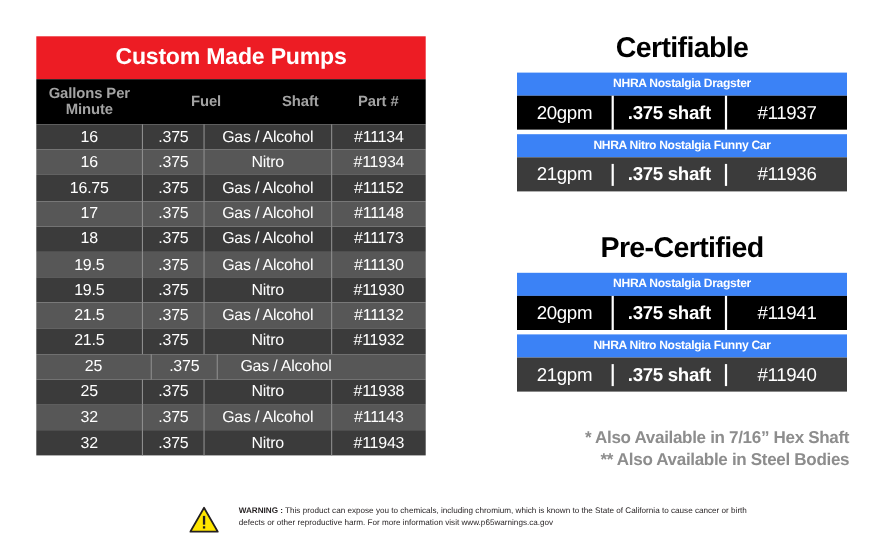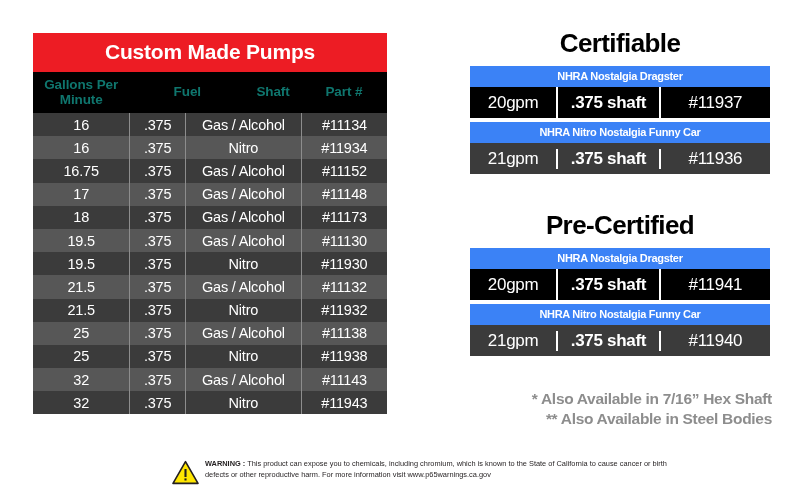--- a/index.html
+++ b/index.html
@@ -33,21 +33,21 @@
     padding: 7px 0 8px 0;
     letter-spacing: -0.2px;
   }
   .main-head {
     background: #000000;
     display: flex;
     align-items: stretch;
     height: 41px;
   }
   .main-head .cell {
-    color: #0f766e;
+    color: #a3a3a3;
     font-size: 13.5px;
     font-weight: bold;
     display: flex;
     align-items: center;
     justify-content: center;
     text-align: center;
     line-height: 1.08;
     letter-spacing: -0.1px;
   }
   .main-row {
@@ -127,21 +127,21 @@
     letter-spacing: -0.3px;
   }
 
   
   .warning {
     position: absolute;
     left: 172px;
     top: 459px;
     display: flex;
     align-items: flex-start;
-    gap: 6px;
+    gap: 18px;
   }
   .warn-icon { width: 27px; height: 25px; flex: none; margin-top: 1px; }
   .warn-text {
     font-size: 7.4px;
     color: #231f20;
     line-height: 1.45;
     max-width: 470px;
   }
   .warn-text b { font-weight: bold; }
 </style>
@@ -210,21 +210,20 @@
         <div class="main-row dark">
           <div class="cell c1">21.5</div>
           <div class="cell c2">.375</div>
           <div class="cell c3">Nitro</div>
           <div class="cell c4">#11932</div>
         </div>
         <div class="main-row light">
           <div class="cell c1">25</div>
           <div class="cell c2">.375</div>
           <div class="cell c3">Gas / Alcohol</div>
-          <div class="cell c4">#11138</div>
         </div>
         <div class="main-row dark">
           <div class="cell c1">25</div>
           <div class="cell c2">.375</div>
           <div class="cell c3">Nitro</div>
           <div class="cell c4">#11938</div>
         </div>
         <div class="main-row light">
           <div class="cell c1">32</div>
           <div class="cell c2">.375</div>

